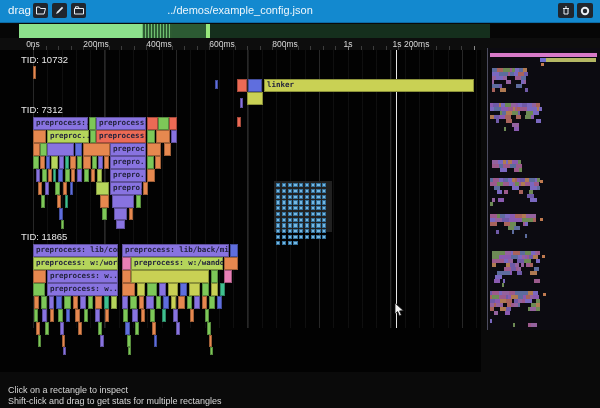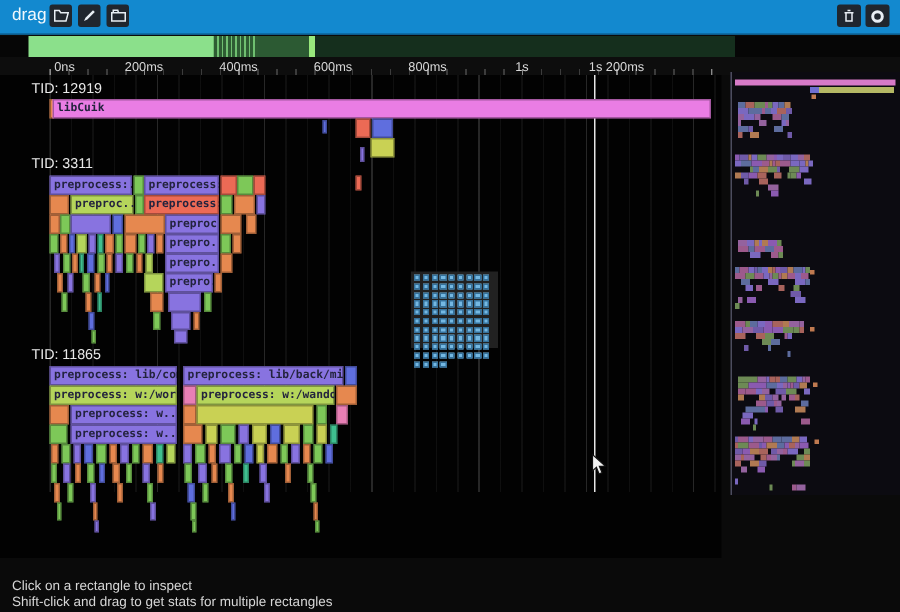--- a/index.html
+++ b/index.html
@@ -71,20 +71,21 @@
       </span>
     </div>
     <div class="tbtn" style="left:71px">
       <span>
         <svg width="10" height="9" viewBox="0 0 10 9">
             <path d="M0.5 8 L0.5 2.5 L9.5 2.5 L9.5 8 Z M1.5 2.5 L1.5 0.8 L4.5 0.8 L5 2.5" fill="none" stroke="#e8eef4" stroke-width="1"></path>
           </svg>
       </span>
     </div>
 
+    <span class="filename">../demos/example_config.json</span>
 
     <div class="tbtn" style="left:558px;width:16px">
       <span>
         <svg width="8" height="9" viewBox="0 0 8 9">
             <path d="M1 2.5 h6 M2 2.5 v5.5 h4 v-5.5 M3 1 h2" fill="none" stroke="#e8eef4" stroke-width="1"></path>
           </svg>
       </span>
     </div>
     <div class="tbtn" style="left:577px;width:16px">
       <span>
@@ -98,21 +99,21 @@
   <div class="activity">
       <div class="aseg" style="left: 19px; width: 123px; background: rgb(139, 224, 139);"></div>
       <div class="aseg dither" style="left: 142px; width: 30px;"></div>
       <div class="aseg" style="left: 172px; width: 34px; background: rgb(44, 90, 51);"></div>
       <div class="aseg" style="left: 206px; width: 4px; background: rgb(152, 232, 124);"></div>
       <div class="aseg" style="left: 210px; width: 280px; background: rgb(21, 47, 29);"></div>
     </div>
 
   <div class="ruler">
     <div class="tickstrip"></div>
-  <div class="rlabel" style="left: 43px;">0ns</div>
+  <div class="rlabel" style="left: 33px;">0ns</div>
       <div class="rlabel" style="left: 96px;">200ms</div>
       <div class="rlabel" style="left: 159px;">400ms</div>
       <div class="rlabel" style="left: 222px;">600ms</div>
       <div class="rlabel" style="left: 285px;">800ms</div>
       <div class="rlabel" style="left: 348px;">1s</div>
       <div class="rlabel" style="left: 411px;">1s 200ms</div>
     </div>
 
   <div class="flame" id="flame">
     <div class="gridlines"></div>
@@ -206,29 +207,29 @@
         <div class="dot" style="background: rgb(116, 184, 226);"></div>
         <div class="dot" style="background: rgb(116, 184, 226);"></div>
         <div class="dot" style="background: rgb(116, 184, 226);"></div>
         <div class="dot" style="background: rgb(116, 184, 226);"></div>
         <div class="dot" style="background: rgb(116, 184, 226);"></div>
         <div class="dot" style="background: rgb(116, 184, 226);"></div>
         <div class="dot" style="background: rgb(116, 184, 226);"></div>
         <div class="dot" style="background: rgb(116, 184, 226);"></div>
         <div class="dot" style="background: rgb(116, 184, 226);"></div>
       </div>
-  <div class="tid-label" style="left: 21px; top: 4px;">TID: 12919</div>
+  <div class="tid-label" style="left: 21px; top: 4px;">TID: 10732</div>
       <div class="bar" style="left: 33px; top: 16px; width: 2px; height: 13px; background: rgb(230, 136, 79); line-height: 12px;"></div>
-      <div class="bar" style="left: 35px; top: 16px; width: 439px; height: 13px; background: rgb(234, 125, 228); line-height: 12px;">libCuik</div>
       <div class="bar" style="left: 215px; top: 30px; width: 2px; height: 9px; background: rgb(95, 110, 222); line-height: 8px;"></div>
       <div class="bar" style="left: 237px; top: 29px; width: 10px; height: 13px; background: rgb(236, 106, 85); line-height: 12px;"></div>
       <div class="bar" style="left: 248px; top: 29px; width: 14px; height: 13px; background: rgb(95, 110, 222); line-height: 12px;"></div>
+      <div class="bar" style="left: 264px; top: 29px; width: 210px; height: 13px; background: rgb(201, 209, 84); line-height: 12px;">linker</div>
       <div class="bar" style="left: 247px; top: 42px; width: 16px; height: 13px; background: rgb(201, 209, 84); line-height: 12px;"></div>
       <div class="bar" style="left: 240px; top: 48px; width: 2px; height: 10px; background: rgb(136, 115, 224); line-height: 9px;"></div>
-      <div class="tid-label" style="left: 21px; top: 54px;">TID: 3311</div>
+      <div class="tid-label" style="left: 21px; top: 54px;">TID: 7312</div>
       <div class="bar" style="left: 33px; top: 67px; width: 55px; height: 13px; background: rgb(136, 115, 224); line-height: 12px;">preprocess:..</div>
       <div class="bar" style="left: 89px; top: 67px; width: 7px; height: 13px; background: rgb(125, 200, 88); line-height: 12px;"></div>
       <div class="bar" style="left: 96px; top: 67px; width: 50px; height: 13px; background: rgb(136, 115, 224); line-height: 12px;">preprocess:..</div>
       <div class="bar" style="left: 147px; top: 67px; width: 11px; height: 13px; background: rgb(236, 106, 85); line-height: 12px;"></div>
       <div class="bar" style="left: 158px; top: 67px; width: 11px; height: 13px; background: rgb(125, 200, 88); line-height: 12px;"></div>
       <div class="bar" style="left: 169px; top: 67px; width: 8px; height: 13px; background: rgb(236, 106, 85); line-height: 12px;"></div>
       <div class="bar" style="left: 237px; top: 67px; width: 4px; height: 10px; background: rgb(236, 106, 85); line-height: 9px;"></div>
       <div class="bar" style="left: 33px; top: 80px; width: 13px; height: 13px; background: rgb(230, 136, 79); line-height: 12px;"></div>
       <div class="bar" style="left: 47px; top: 80px; width: 42px; height: 13px; background: rgb(181, 213, 91); line-height: 12px;">preproc..</div>
       <div class="bar" style="left: 90px; top: 80px; width: 6px; height: 13px; background: rgb(125, 200, 88); line-height: 12px;"></div>

